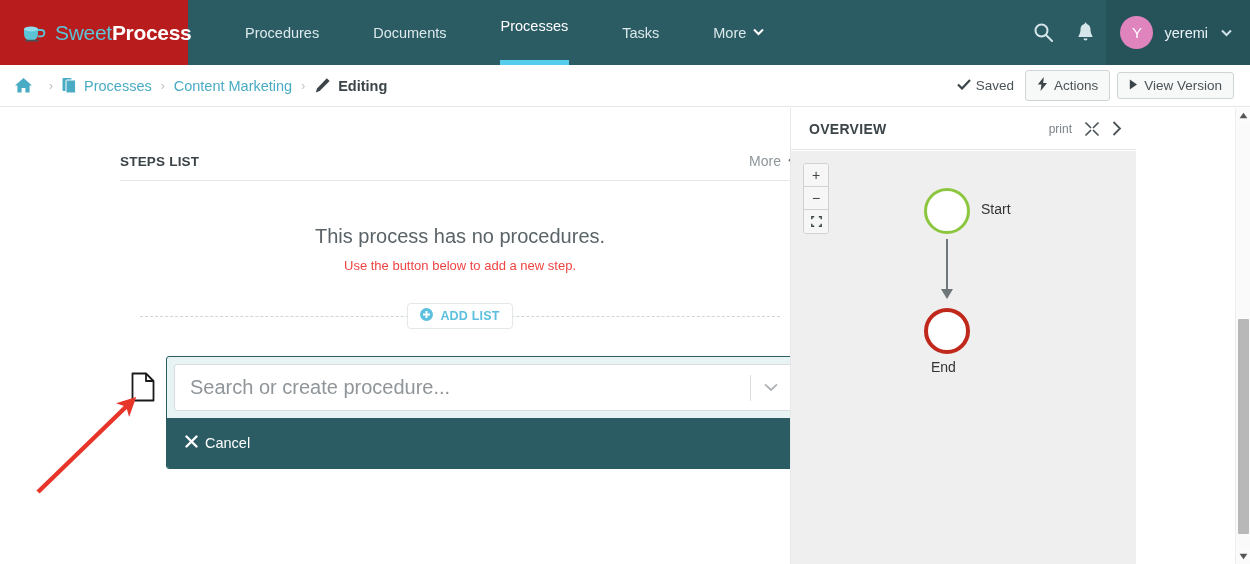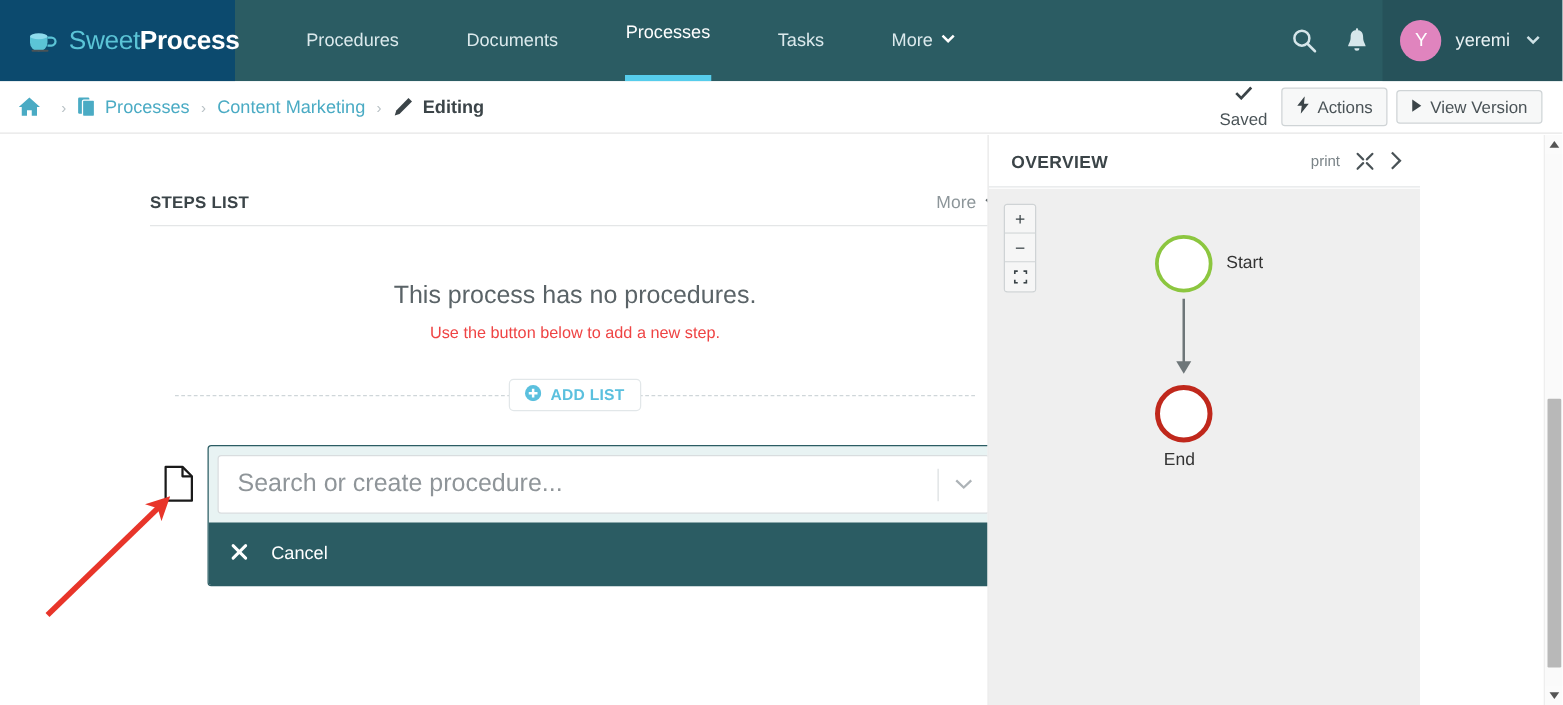--- a/index.html
+++ b/index.html
@@ -6,21 +6,21 @@
   html, body {
     width: 1250px; height: 564px;
     font-family: "Liberation Sans", sans-serif;
     background: #ffffff;
     overflow: hidden;
   }
   #app { position: relative; width: 1250px; height: 564px; background:#fff; }
 
   
   .topnav { position:absolute; left:0; top:0; width:1250px; height:65px; background:#2b5c63; display:flex; align-items:stretch; }
-  .logo-zone { width:188px; background:#0c4a6e; display:flex; align-items:center; padding-left:22px; }
+  .logo-zone { width:188px; background:#b91c1c; display:flex; align-items:center; padding-left:22px; }
   .logo-cup { width:26px; height:20px; position:relative; margin-right:7px; flex:none; }
   .logo-text { font-size:21px; color:#ffffff; letter-spacing:-0.3px; white-space:nowrap; }
   .logo-text .sweet { color:#5bc4d6; font-weight:400; }
   .logo-text .process { color:#ffffff; font-weight:700; }
 
   .nav-items { display:flex; align-items:stretch; flex:1; padding-left:30px; }
   .nav-item { position:relative; display:flex; align-items:center; padding:0 27px; color:#dbe9ec; font-size:14.5px; cursor:pointer; white-space:nowrap; }
   .nav-item.active { color:#ffffff; align-items:flex-start; padding-top:18px; }
   .nav-item.active::after { content:""; position:absolute; left:26px; right:26px; bottom:0; height:5px; background:#56cdec; }
   .nav-caret { margin-left:7px; font-size:10px; }
@@ -35,21 +35,21 @@
   
   .crumbbar { position:absolute; left:0; top:65px; width:1250px; height:42px; background:#ffffff; border-bottom:1px solid #e6e6e6; display:flex; align-items:center; }
   .crumbs { display:flex; align-items:center; padding-left:14px; flex:1; }
   .crumb-link { color:#4aabc4; font-size:14.5px; cursor:pointer; white-space:nowrap; }
   .crumb-sep { color:#b9c2c6; font-size:12px; margin:0 9px; }
   .crumb-cur { color:#3b4448; font-size:14.5px; font-weight:700; white-space:nowrap; }
   .crumb-ico { color:#4aabc4; margin-right:7px; display:inline-flex; align-items:center; }
   .crumb-ico.dark { color:#3b4448; }
 
   .crumb-actions { display:flex; align-items:center; padding-right:16px; gap:7px; }
-  .saved-txt { color:#4a5357; font-size:13.5px; display:flex; align-items:center; gap:5px; margin-right:4px;flex-direction:column; }
+  .saved-txt { color:#4a5357; font-size:13.5px; display:flex; align-items:center; gap:5px; margin-right:4px; }
   .btn { border:1px solid #cfd4d6; background:#f7f8f8; color:#4a5357; font-size:13.5px; border-radius:3px; padding:6px 11px; display:flex; align-items:center; gap:6px; cursor:pointer; white-space:nowrap; line-height:1; }
   .btn-approve { background:#4ec3cf; border:1px solid #4ec3cf; color:#fff; border-radius:3px 0 0 3px; padding:7px 13px; font-size:14px; display:flex; align-items:center; gap:6px; cursor:pointer; }
   .btn-approve-caret { background:#4ec3cf; border:1px solid #4ec3cf; border-left:1px solid #3fb2bd; color:#fff; border-radius:0 3px 3px 0; padding:7px 9px; cursor:pointer; font-size:10px; display:flex; align-items:center; }
   .approve-group { display:flex; }
 
   
   .main { position:absolute; left:0; top:108px; width:1236px; height:456px; background:#fff; }
 
   .steps-panel { position:absolute; left:120px; top:45px; width:680px; }
   .steps-head { display:flex; align-items:flex-end; justify-content:space-between; border-bottom:1px solid #e4e6e7; padding-bottom:11px; }
@@ -66,21 +66,21 @@
 
   .search-row { position:relative; margin-top:28px; display:flex; align-items:flex-start; }
   .doc-icon-cell { width:46px; padding-top:16px; display:flex; justify-content:center; }
   .search-card { flex:1; background:#e8f3f3; border:1px solid #2b5c63; border-radius:3px; padding:7px 7px 0 7px; }
   .search-input-shell { background:#fff; border:1px solid #d9dddf; border-radius:3px; height:47px; display:flex; align-items:center; padding-left:15px; }
   .search-input { border:0; outline:none; flex:1; font-size:20px; color:#6f7478; font-family:"Liberation Sans", sans-serif; background:transparent; }
   .search-input::placeholder { color:#8f9599; }
   .search-sep { width:1px; height:26px; background:#dcdfe1; }
   .search-caret { width:40px; display:flex; align-items:center; justify-content:center; color:#adb3b7; font-size:13px; cursor:pointer; }
   .search-footer { margin:7px -7px 0 -7px; background:#2b5c63; border-radius:0 0 2px 2px; height:50px; display:flex; align-items:center; padding-left:18px; }
-  .cancel-btn { color:#ffffff; font-size:14.5px; display:flex; align-items:center; gap:19px; cursor:pointer; }
+  .cancel-btn { color:#ffffff; font-size:14.5px; display:flex; align-items:center; gap:7px; cursor:pointer; }
 
   
   .overview { position:absolute; left:790px; top:108px; width:346px; height:456px; background:#fff; border-left:1px solid #e8e8e8; }
   .ov-head { height:42px; display:flex; align-items:center; justify-content:space-between; padding:0 14px 0 18px; border-bottom:1px solid #e4e6e7; }
   .ov-title { font-size:14px; font-weight:700; color:#3b4448; letter-spacing:0.3px; }
   .ov-tools { display:flex; align-items:center; gap:13px; }
   .ov-print { font-size:12px; color:#7b8488; cursor:pointer; }
   .ov-ico { color:#4a5357; cursor:pointer; display:flex; align-items:center; }
 
   .ov-canvas { position:absolute; left:0; top:43px; right:0; bottom:0; background:#efefef; overflow:hidden; }

